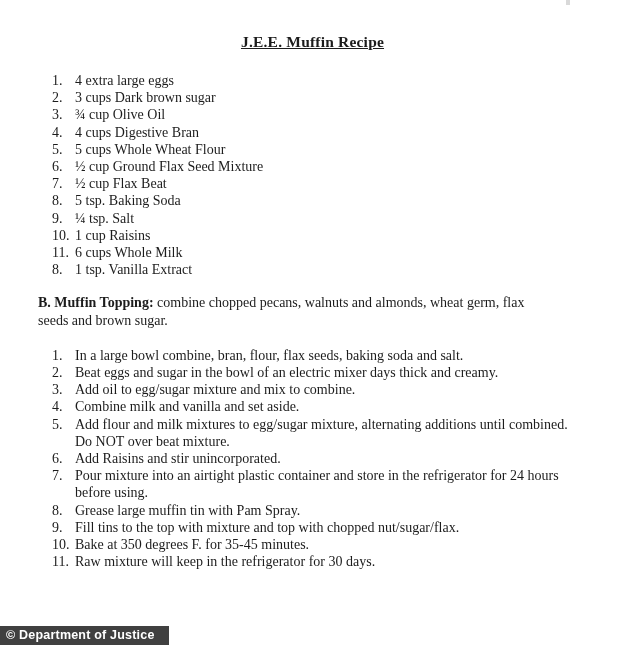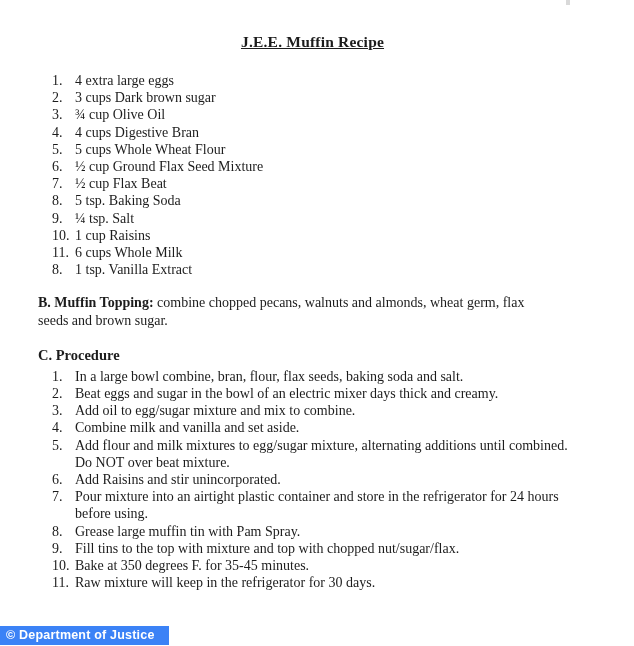--- a/index.html
+++ b/index.html
@@ -61,21 +61,21 @@
     margin: 8px 0 18px 0;
     max-width: 500px;
   }
   .topping-para .lead {
     font-weight: bold;
   }
   .watermark {
     position: absolute;
     left: 0;
     bottom: 1px;
-    background: #3b82f6;
+    background: #404040;
     color: #ffffff;
     font-family: "Liberation Sans", sans-serif;
     font-weight: bold;
     font-size: 12.5px;
     line-height: 12.5px;
     padding: 3px 14px 4px 6px;
     letter-spacing: 0.2px;
   }
   .scan-artifact {
     position: absolute;
@@ -159,21 +159,20 @@
           <span class="item-text">1 tsp. Vanilla Extract</span>
         </li>
       </ol>
   </div>
 
   <p class="topping-para">
     <span class="lead">B. Muffin Topping:</span><span> combine chopped pecans, walnuts and almonds, wheat germ, flax seeds and brown sugar.</span>
   </p>
 
   <div class="procedure-block">
-    <div class="section-heading">C. Procedure</div>
     <ol class="num-list">
 
         <li>
           <span class="marker">1.</span>
           <span class="item-text">In a large bowl combine, bran, flour, flax seeds, baking soda and salt.</span>
         </li>
 
         <li>
           <span class="marker">2.</span>
           <span class="item-text">Beat eggs and sugar in the bowl of an electric mixer days thick and creamy.</span>

